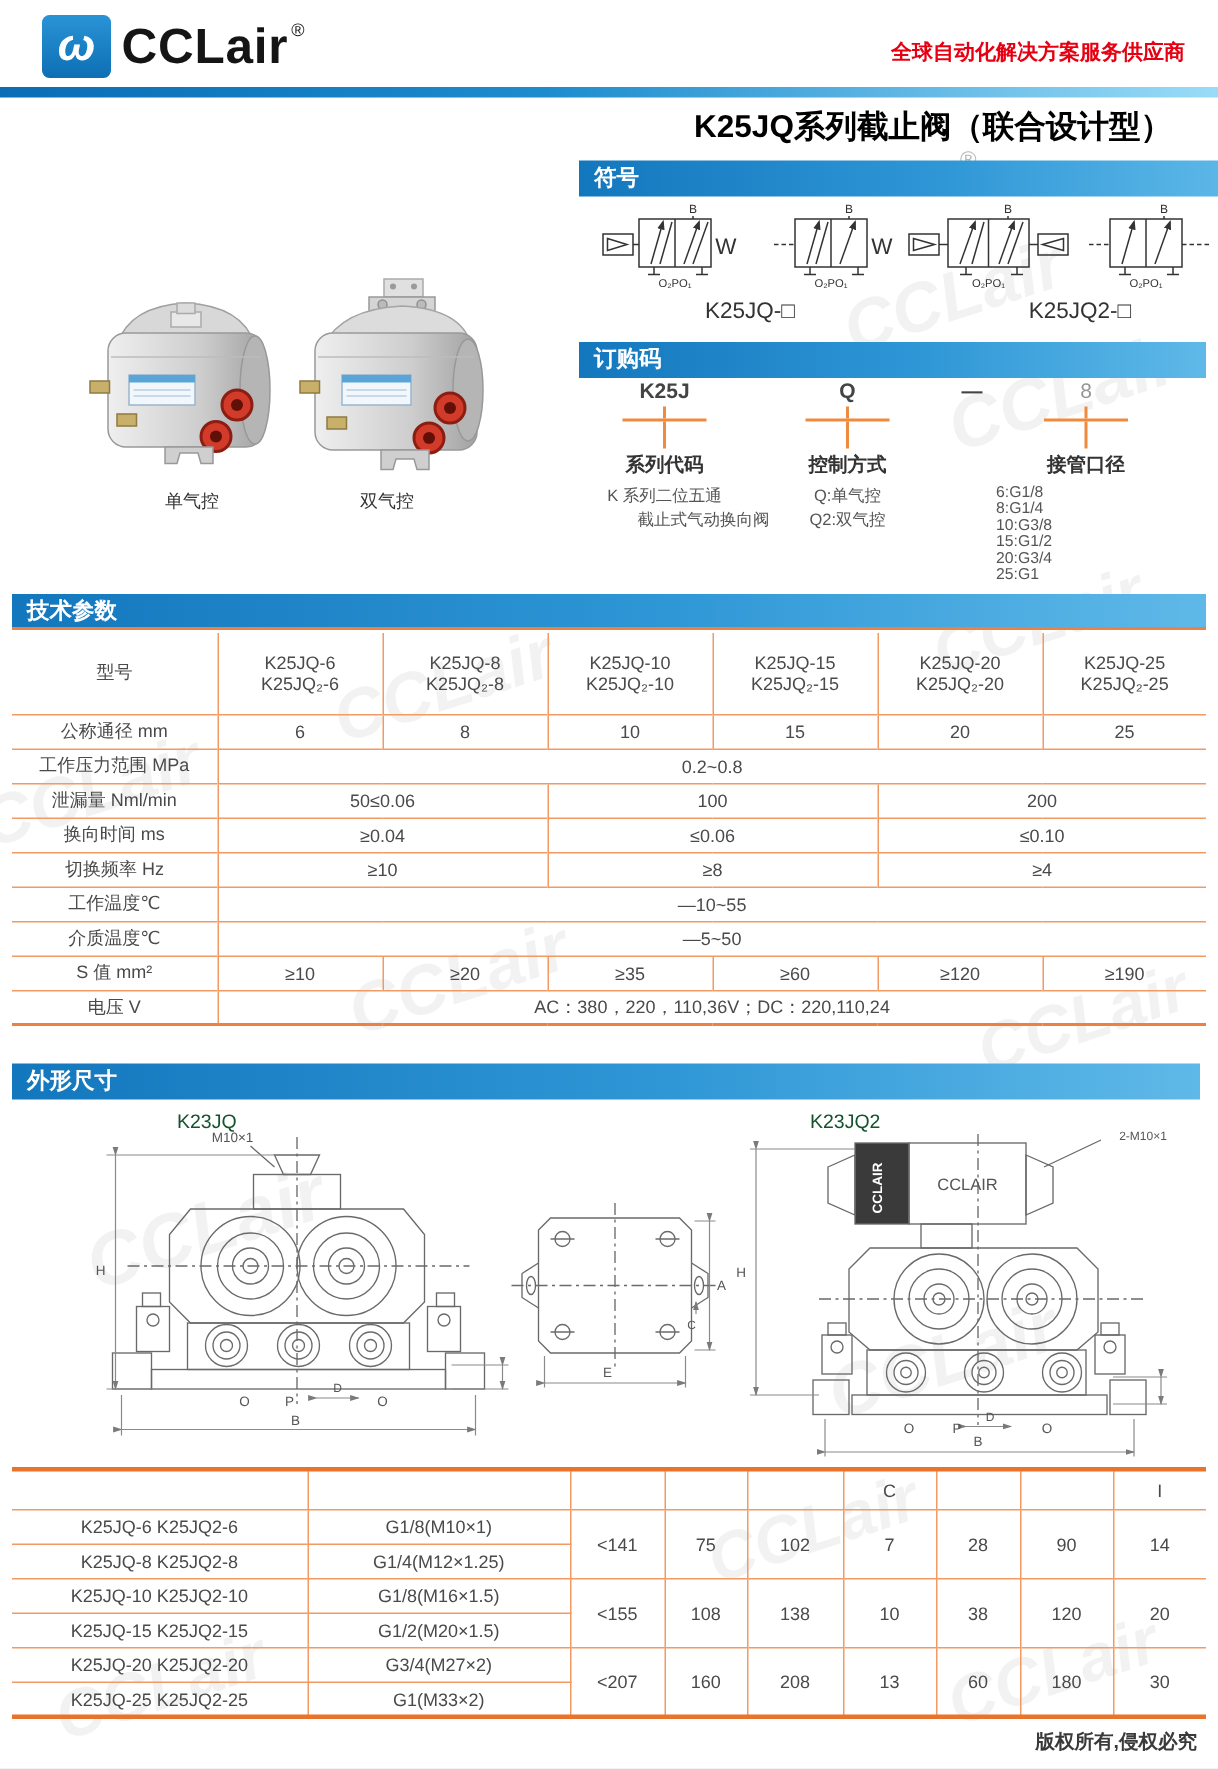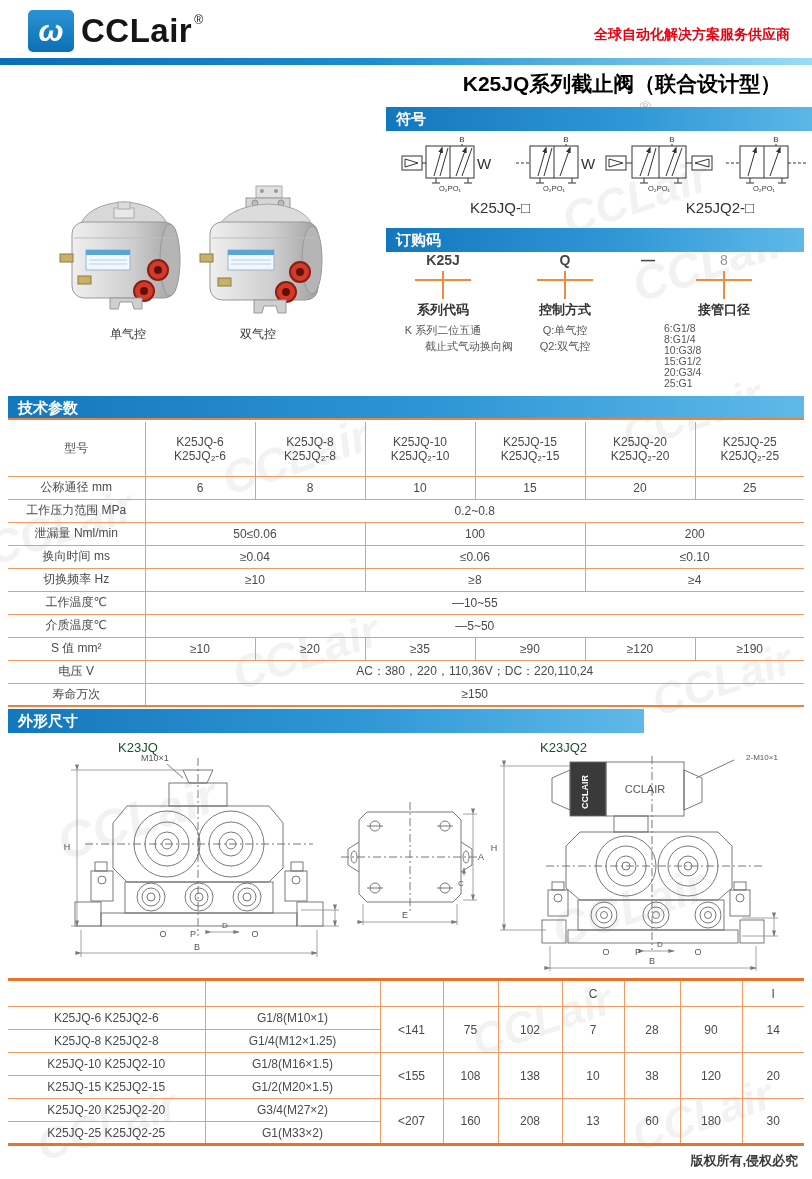--- a/index.html
+++ b/index.html
@@ -20,21 +20,21 @@
            background:linear-gradient(90deg,#0a6db5 0%,#1d8ccd 45%,#9adcf7 100%);z-index:2;}
   .title{position:absolute;left:432px;top:70px;width:380px;text-align:center;
          font-size:21px;font-weight:bold;color:#000;z-index:2;}
   
   .banner{position:absolute;height:24px;background:linear-gradient(90deg,#1377bd,#2f97d6 55%,#5fb9e8);
           color:#fff;font-size:15px;font-weight:bold;line-height:24px;padding-left:10px;
           box-sizing:border-box;z-index:2;}
   #banner-symbol{left:386px;top:107px;width:441px;}
   #banner-order{left:386px;top:228px;width:418px;}
   #banner-tech{left:8px;top:396px;width:796px;border-bottom:2px solid #ee8040;}
-  #banner-dims{left:8px;top:709px;width:636px;}
+  #banner-dims{left:8px;top:709px;width:792px;}
   .abs{position:absolute;z-index:2;}
   .sym-cap{font-size:15px;color:#333;text-align:center;}
   
   .code-part{font-size:14px;font-weight:bold;color:#444;text-align:center;}
   .code-grey{color:#969696;font-weight:normal;}
   .tconn{position:absolute;width:56px;height:30px;z-index:2;}
   .tconn i{position:absolute;background:#f08a3c;}
   .tconn .v1{left:27px;top:0;width:2px;height:8px;}
   .tconn .bar{left:0;top:8px;width:56px;height:2px;}
   .tconn .v2{left:27px;top:10px;width:2px;height:18px;}
@@ -366,31 +366,27 @@
     </tr>
     <tr>
       <td>介质温度℃</td>
       <td colspan="6">—5~50</td>
     </tr>
     <tr>
       <td>S 值 mm²</td>
       <td>≥10</td>
       <td>≥20</td>
       <td>≥35</td>
-      <td>≥90</td>
+      <td>≥60</td>
       <td>≥120</td>
       <td>≥190</td>
     </tr>
     <tr>
       <td>电压 V</td>
       <td colspan="6">AC：380，220，110,36V；DC：220,110,24</td>
-    </tr>
-    <tr>
-      <td>寿命万次</td>
-      <td colspan="6">≥150</td>
     </tr>
   </tbody>
     </table>
 
   <div class="banner" id="banner-dims">外形尺寸</div>
   <div class="abs draw-title" style="left:118px;top:740px;width:120px;">K23JQ</div>
   <div class="abs draw-title" style="left:540px;top:740px;width:120px;">K23JQ2</div>
 
   <svg class="abs" style="left:15px;top:750px;" width="470" height="228" viewBox="0 0 470 228">
     <defs>

